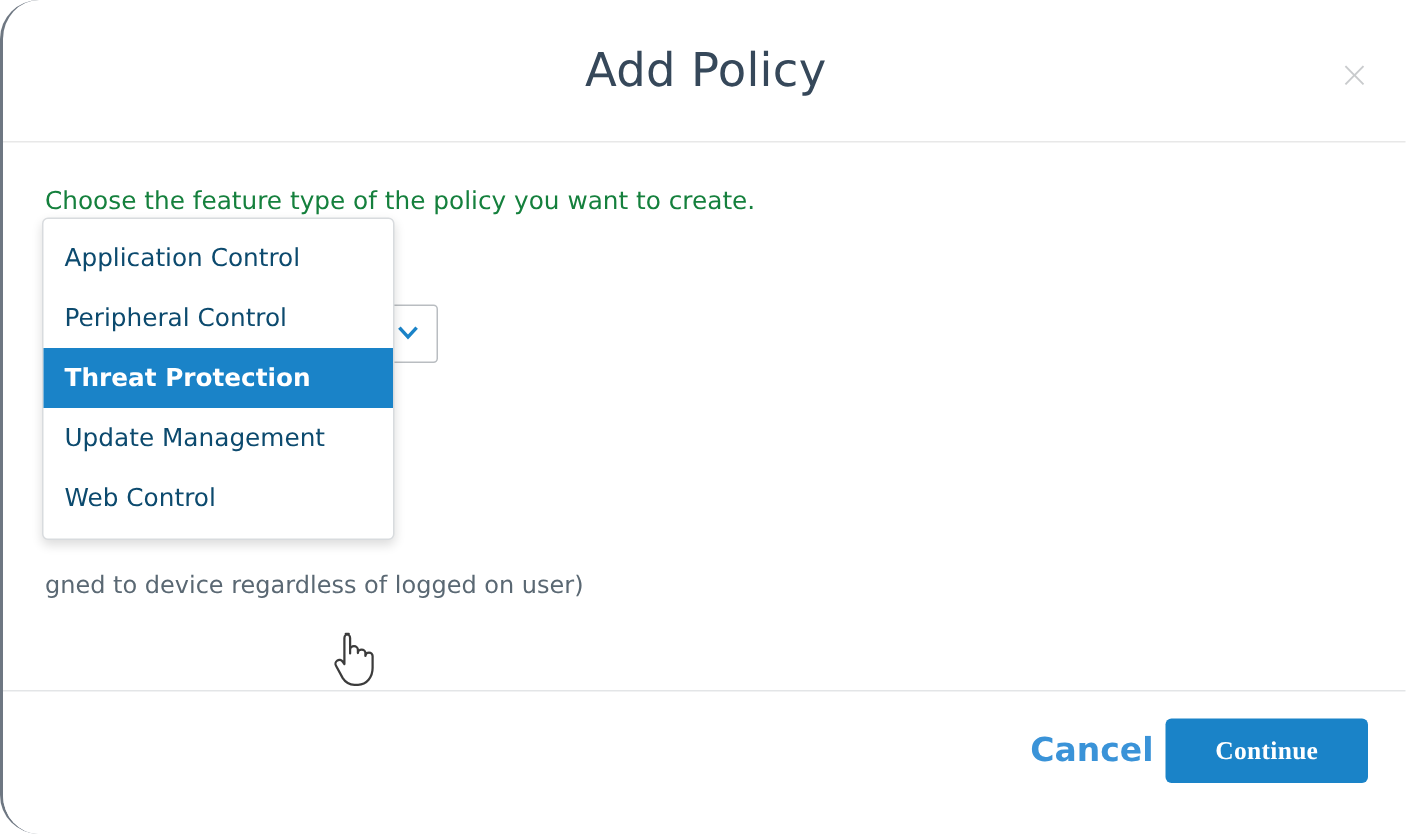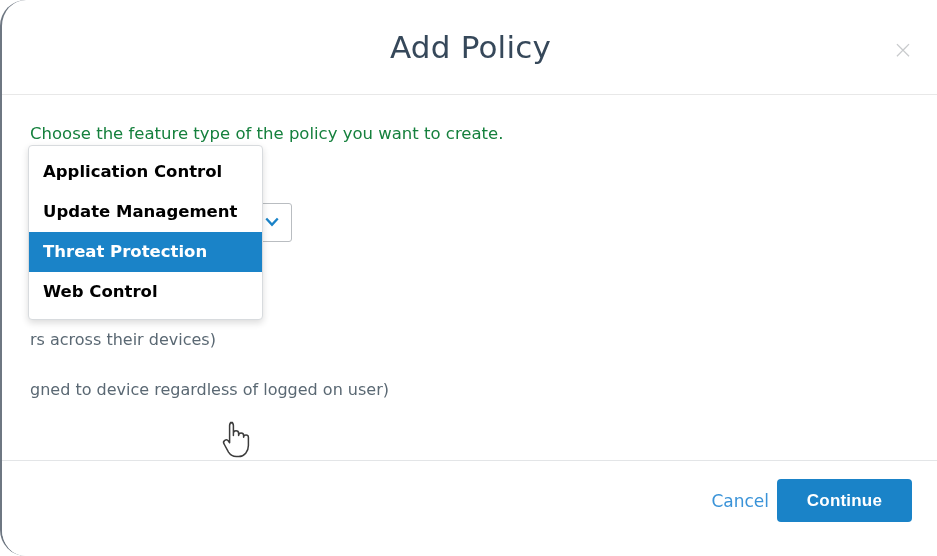--- a/index.html
+++ b/index.html
@@ -160,25 +160,24 @@
     box-shadow: 0 3px 7px rgba(0,0,0,0.14);
     padding: 6px 0 7px 0;
     box-sizing: border-box;
     z-index: 20;
   }
   .dd-option {
     height: 40px;
     line-height: 40px;
     padding: 0 14px;
     font-size: 16.5px;
-    color: #000000;
-    white-space: nowrap;
-    cursor: pointer;
-    box-sizing: border-box;
-    font-weight: bold;
+    color: #0c4a6e;
+    white-space: nowrap;
+    cursor: pointer;
+    box-sizing: border-box;
   }
   .dd-option.selected {
     background: #1a83c8;
     color: #ffffff;
     font-weight: 700;
   }
 
   
   .hand-cursor {
     position: absolute;
@@ -198,43 +197,44 @@
     width: 937px;
     height: 96px;
     border-top: 1px solid #e3e5e7;
     box-sizing: border-box;
     background: #ffffff;
   }
   .btn-cancel {
     position: absolute;
     right: 170px;
     top: 28px;
-    font-size: 17px;
+    font-size: 22px;
     color: #3a93d8;
     line-height: 24px;
     cursor: pointer;
     background: none;
     border: none;
     padding: 0;
     font-family: inherit;
+    font-weight: bold;
   }
   .btn-continue {
     position: absolute;
     right: 27px;
     top: 18px;
     width: 135px;
     height: 43px;
     background: #1a83c8;
     color: #ffffff;
     border: none;
     border-radius: 4px;
     font-size: 17px;
     font-weight: 700;
     cursor: pointer;
-    font-family: Liberation Sans, sans-serif;
+    font-family: Liberation Serif, serif;
     letter-spacing: 0.2px;
   }
 </style>
 </head>
 <body>
 
 <div class="modal">
 
   <div class="modal-header">
     <div class="modal-title">Add Policy</div>
@@ -260,22 +260,23 @@
             <path d="M1.4 2.2 L8 9.4 L14.6 2.2 L12.9 0.7 L8 6.0 L3.1 0.7 Z" fill="#1a83c8"></path>
           </svg>
         </span>
       </div>
     </div>
 
   </div>
 
   <div class="dropdown">
     <div class="dd-option">Application Control</div>
+    <div class="dd-option">Peripheral Control</div>
+    <div class="dd-option selected">Threat Protection</div>
     <div class="dd-option">Update Management</div>
-    <div class="dd-option selected">Threat Protection</div>
     <div class="dd-option">Web Control</div>
   </div>
 
   <div class="hand-cursor">
     <svg width="34" height="40" viewBox="0 0 34 40" xmlns="http://www.w3.org/2000/svg">
       <path d="M10.5 2.5 c1.6 0 2.9 1.3 2.9 2.9 v10.2 c0 0 0-1.8 0-2.3 c0-1.4 1.2-2.5 2.6-2.5
                c1.4 0 2.6 1.1 2.6 2.5 v2.1 c0-1.3 1.2-2.3 2.5-2.3 c1.3 0 2.5 1 2.5 2.3 v1.9
                c0-1.2 1.1-2.2 2.4-2.2 c1.3 0 2.4 1 2.4 2.2 v8.1 c0 5.9-3.9 11.1-9.7 11.1
                h-2.4 c-3.6 0-6-1.6-7.8-4.4 L4.1 24 c-0.8-1.2-0.5-2.8 0.7-3.6 c1.2-0.8 2.8-0.5 3.6 0.6
                l1.2 1.7 V5.4 c0-1.6 1.3-2.9 2.9-2.9 z" fill="#ffffff" stroke="#3c3c3c" stroke-width="1.5" stroke-linejoin="round"></path>

